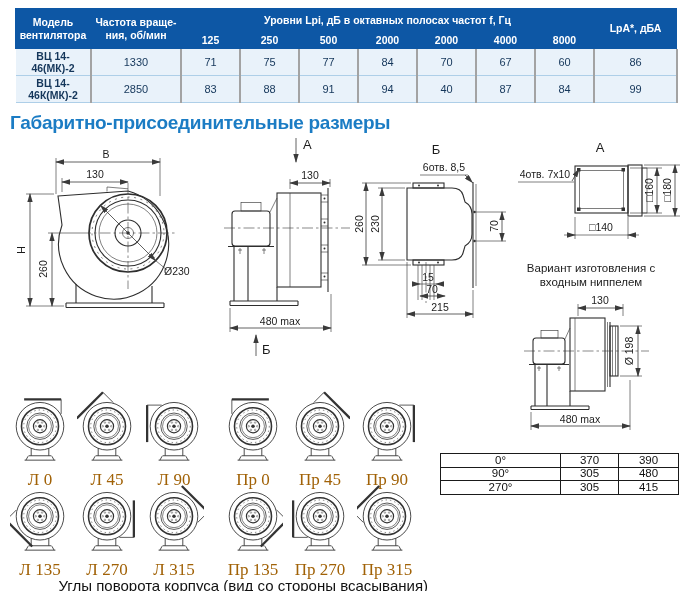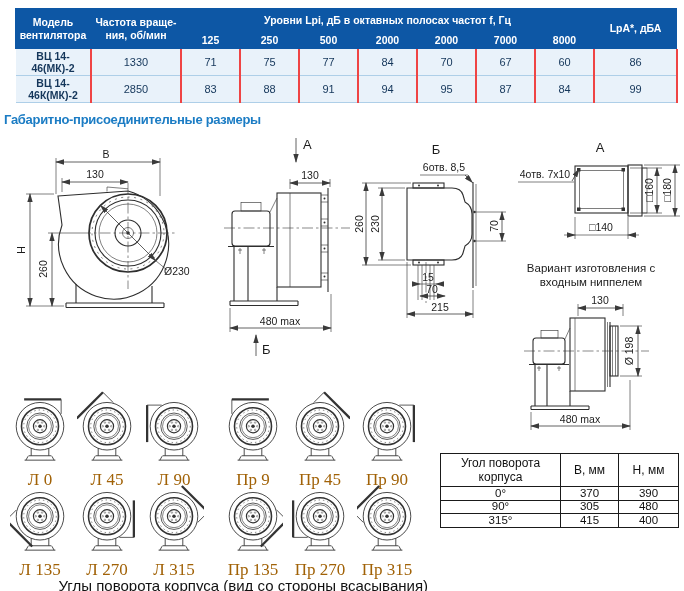--- a/index.html
+++ b/index.html
@@ -4,26 +4,26 @@
 <style>
   html,body{margin:0;padding:0;background:#fff;}
   .page{position:relative;width:684px;height:591px;background:#fff;overflow:hidden;
         font-family:"Liberation Sans",sans-serif;}
 
   
   table.noise{position:absolute;left:14px;top:8px;border-collapse:collapse;table-layout:fixed;}
   table.noise th{background:#0d57a5;color:#fff;font-weight:bold;font-size:10.5px;
 ых    border:2px solid #fff;padding:1px 2px;text-align:center;line-height:1.18;white-space:pre-line;}
   table.noise td{background:#e9f2fa;color:#14365a;font-size:11px;text-align:center;
-    border-left:2px solid #fff;border-right:2px solid #ef4444;border-bottom:1px solid #aecfe8;
+    border-left:2px solid #fff;border-right:2px solid #a3a3a3;border-bottom:1px solid #aecfe8;
     padding:1px 2px;height:15px;}
   table.noise td.model{font-weight:bold;font-size:10.5px;}
 
   
-  .heading{position:absolute;left:4px;top:112px;font-size:13px;font-weight:bold;
+  .heading{position:absolute;left:10px;top:112px;font-size:19px;font-weight:bold;
     color:#1b7cc4;letter-spacing:-0.3px;}
 
   
   svg.draw{position:absolute;overflow:visible;}
   .m{stroke:#2e2e2e;stroke-width:1.1;fill:none;}
   .m2{stroke:#2e2e2e;stroke-width:1.7;fill:none;}
   .e{stroke:#3a3a3a;stroke-width:0.65;fill:none;}
   .cl{stroke:#3a3a3a;stroke-width:0.6;stroke-dasharray:11 3 2.5 3;fill:none;}
   .dm{stroke:#3a3a3a;stroke-width:0.8;fill:none;}
   text.t{font:10.5px "Liberation Sans",sans-serif;fill:#1c1c1c;}
@@ -70,21 +70,21 @@
 ния, об/мин</th>
       <th colspan="7" style="height:22px">Уровни Lpi, дБ в октавных полосах частот f, Гц</th>
       <th rowspan="2">LpA*, дБА</th>
     </tr>
     <tr>
       <th style="height:15px">125</th>
       <th>250</th>
       <th>500</th>
       <th>2000</th>
       <th>2000</th>
-      <th>7000</th>
+      <th>4000</th>
       <th>8000</th>
     </tr>
     <tr>
       <td class="model">ВЦ 14-46(МК)-2</td>
       <td>1330</td>
       <td>71</td>
       <td>75</td>
       <td>77</td>
       <td>84</td>
       <td>70</td>
@@ -92,21 +92,21 @@
       <td>60</td>
       <td>86</td>
     </tr>
     <tr>
       <td class="model">ВЦ 14-46К(МК)-2</td>
       <td>2850</td>
       <td>83</td>
       <td>88</td>
       <td>91</td>
       <td>94</td>
-      <td>95</td>
+      <td>40</td>
       <td>87</td>
       <td>84</td>
       <td>99</td>
     </tr>
   </tbody>
     </table>
 
   <div class="heading">Габаритно-присоединительные размеры</div>
 
   <svg class="draw" style="left:14px;top:136px" width="210" height="202" viewBox="0 0 210 202">
@@ -384,21 +384,21 @@
             <circle cx="0" cy="0" r="7.5" stroke-width="1.3"></circle>
             <circle cx="0" cy="0" r="2" fill="#333" stroke-width="0"></circle>
             <circle cx="4.8" cy="0" r="0.9" stroke-width="0.5"></circle>
             <circle cx="2.4000000000000004" cy="4.156921938165305" r="0.9" stroke-width="0.5"></circle>
             <circle cx="-2.399999999999999" cy="4.156921938165306" r="0.9" stroke-width="0.5"></circle>
             <circle cx="-4.8" cy="5.878304635907295e-16" r="0.9" stroke-width="0.5"></circle>
             <circle cx="-2.400000000000002" cy="-4.156921938165304" r="0.9" stroke-width="0.5"></circle>
             <circle cx="2.4000000000000004" cy="-4.156921938165305" r="0.9" stroke-width="0.5"></circle>
             <path d="M-10,25 L-10,33.5 M10,25 L10,33.5 M-13,33.5 L13,33.5 M-13.5,34 L-16,38.5 M13.5,34 L16,38.5 M-17.5,38.5 L17.5,38.5"></path>
           </g>
-        </svg><div class="fan-label">Пр 9</div></div>
+        </svg><div class="fan-label">Пр 0</div></div>
       <div class="fan-cell"><svg viewBox="-34 -40 68 84" width="60" height="74">
           <g stroke="#333" fill="none" stroke-width="1">
             <g transform="scale(-1 1) rotate(-45)">
               <line x1="-18" y1="-30.5" x2="24" y2="-30.5" stroke-width="2.6"></line>
               <line x1="24" y1="-30.5" x2="24" y2="-14" stroke-width="0.9"></line>
             </g>
             <circle cx="0" cy="0" r="27" stroke-width="1"></circle>
             <circle cx="0" cy="0" r="21" stroke-width="1.8"></circle>
             <circle cx="0" cy="0" r="15" stroke-width="0.9"></circle>
             <circle cx="0" cy="0" r="13" stroke-width="0.7"></circle>
@@ -573,37 +573,31 @@
     </div>
   <div class="fans-caption">Углы поворота корпуса (вид со стороны всасывания)</div>
 
   <table class="angles">
     <colgroup>
         <col style="width:120px">
         <col style="width:58px">
         <col style="width:60px">
       </colgroup>
     <tbody>
-        <tr>
-      <th>Угол поворота
-корпуса</th>
-      <th>В, мм</th>
-      <th>Н, мм</th>
-    </tr>
     <tr>
       <td>0°</td>
       <td>370</td>
       <td>390</td>
     </tr>
     <tr>
       <td>90°</td>
       <td>305</td>
       <td>480</td>
     </tr>
     <tr>
-      <td>315°</td>
+      <td>270°</td>
+      <td>305</td>
       <td>415</td>
-      <td>400</td>
     </tr>
   </tbody>
     </table>
 
 </div>
 
 </body></html>

